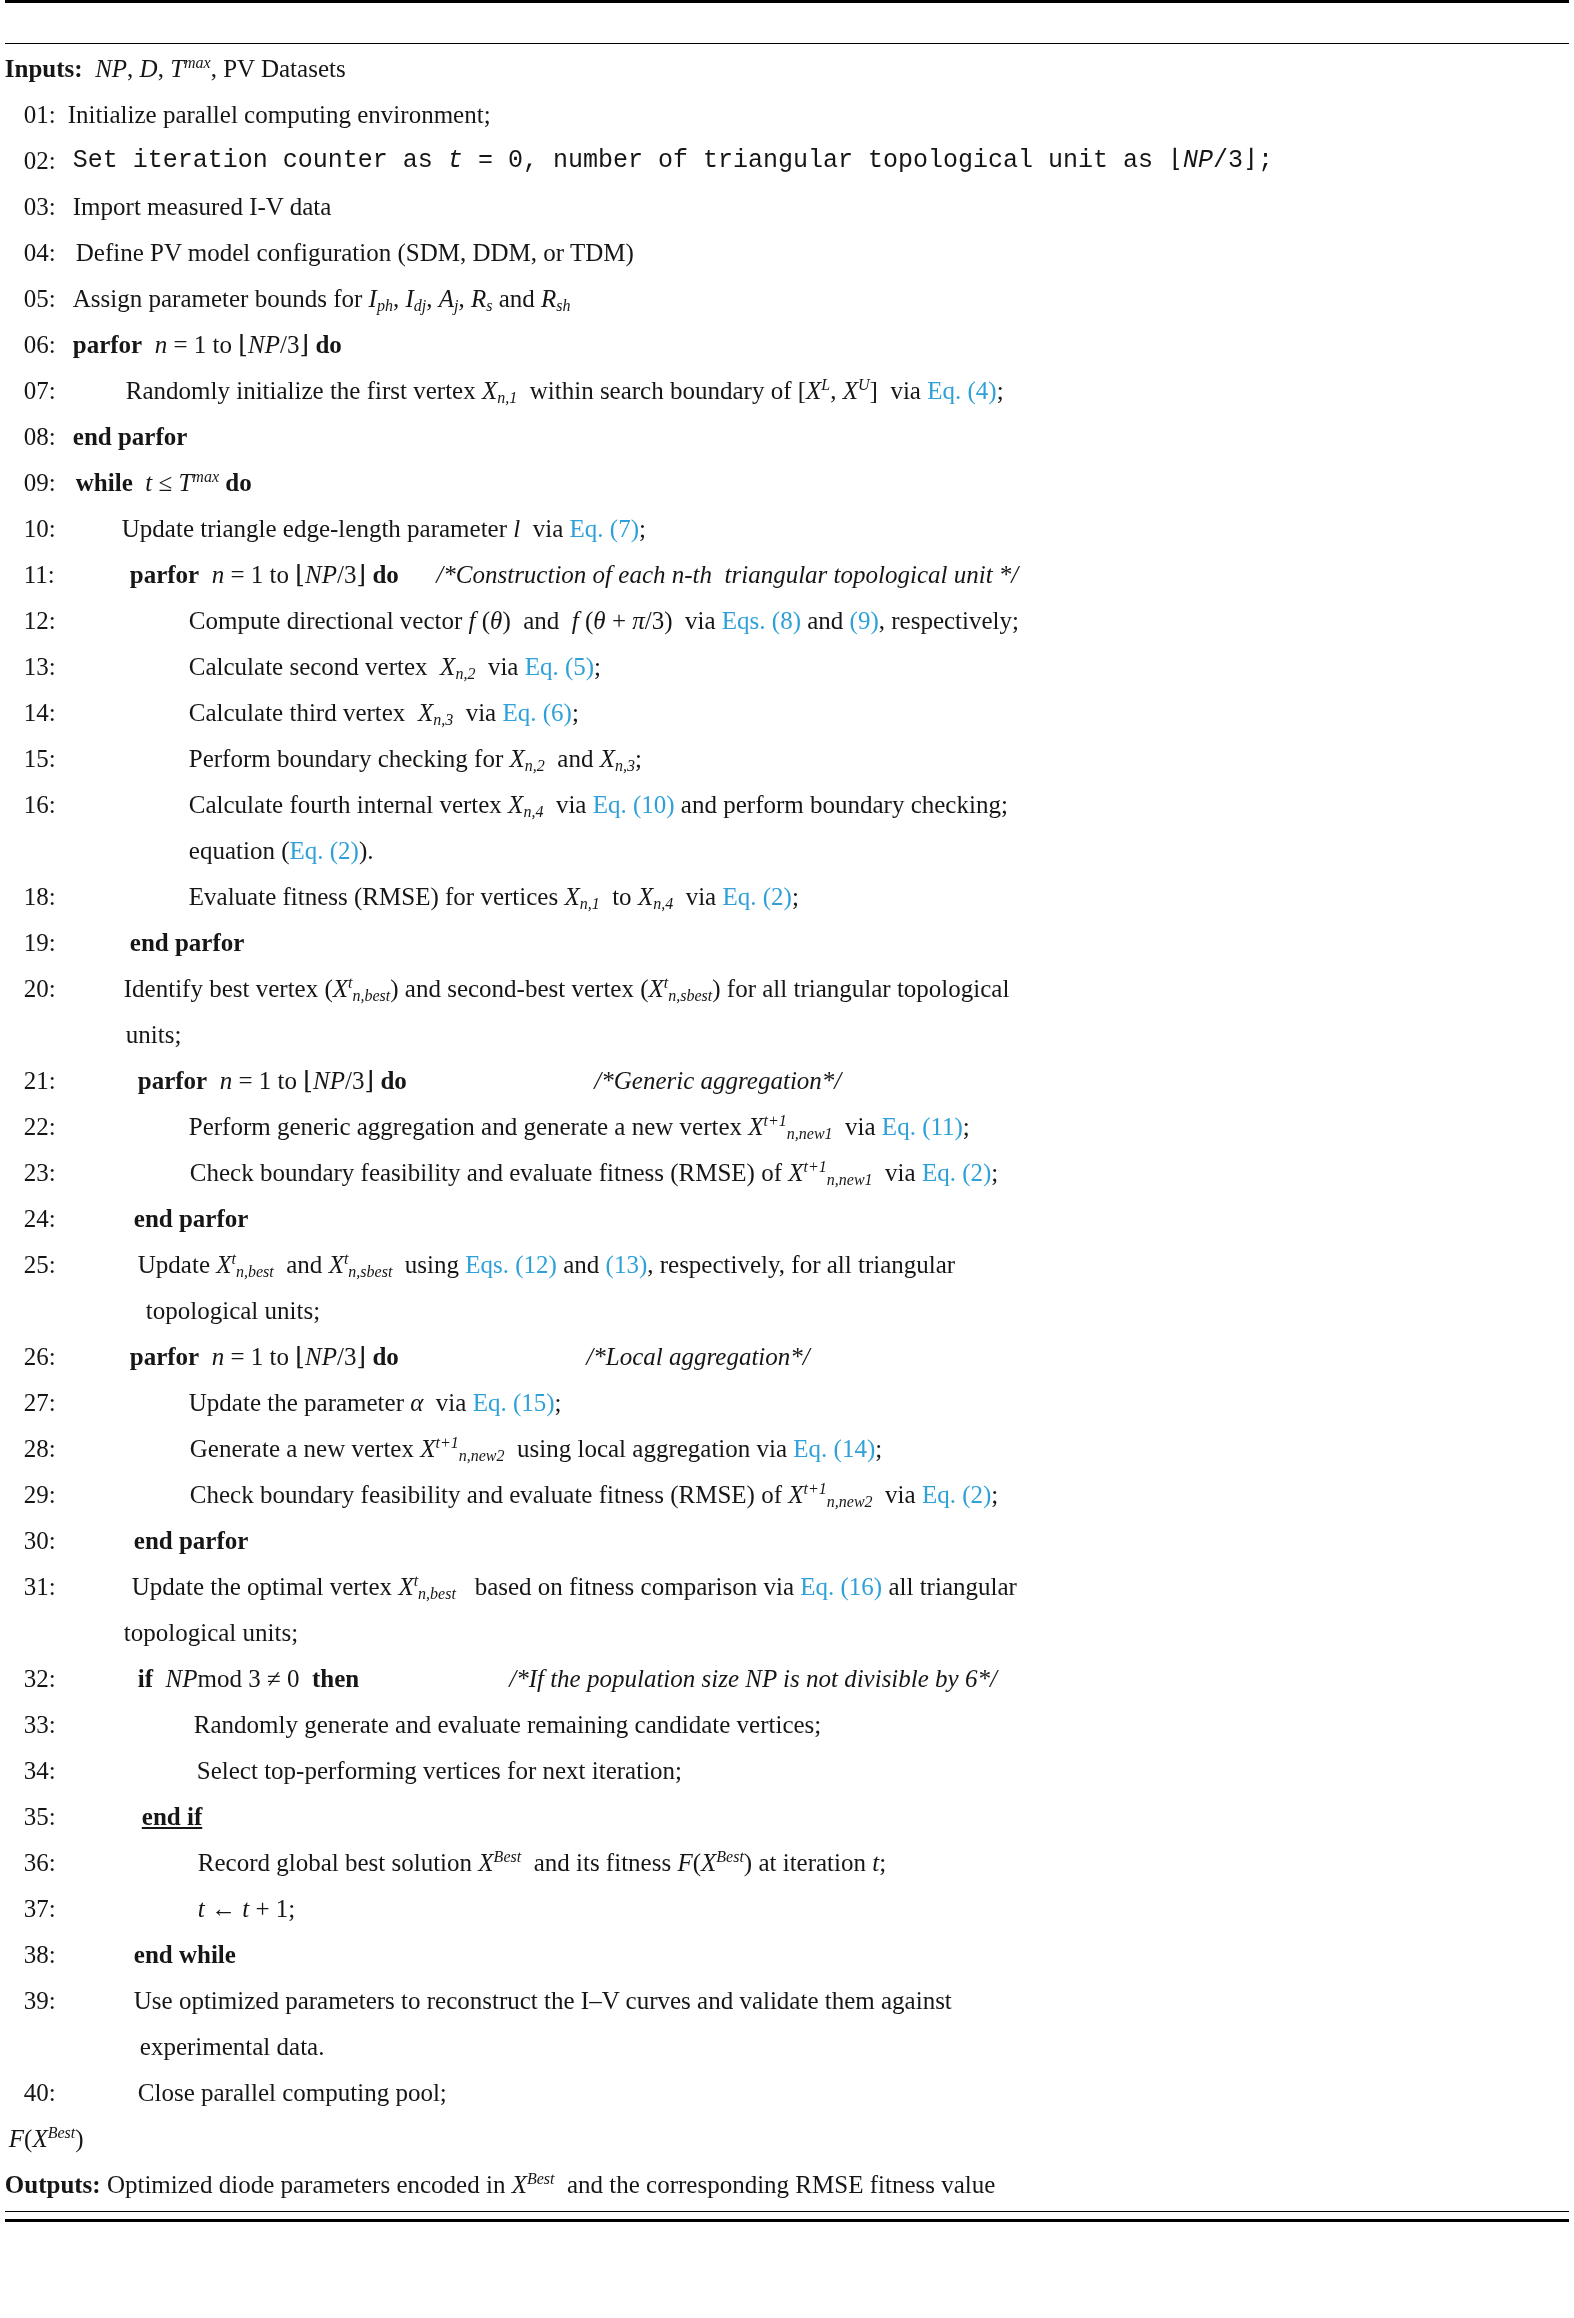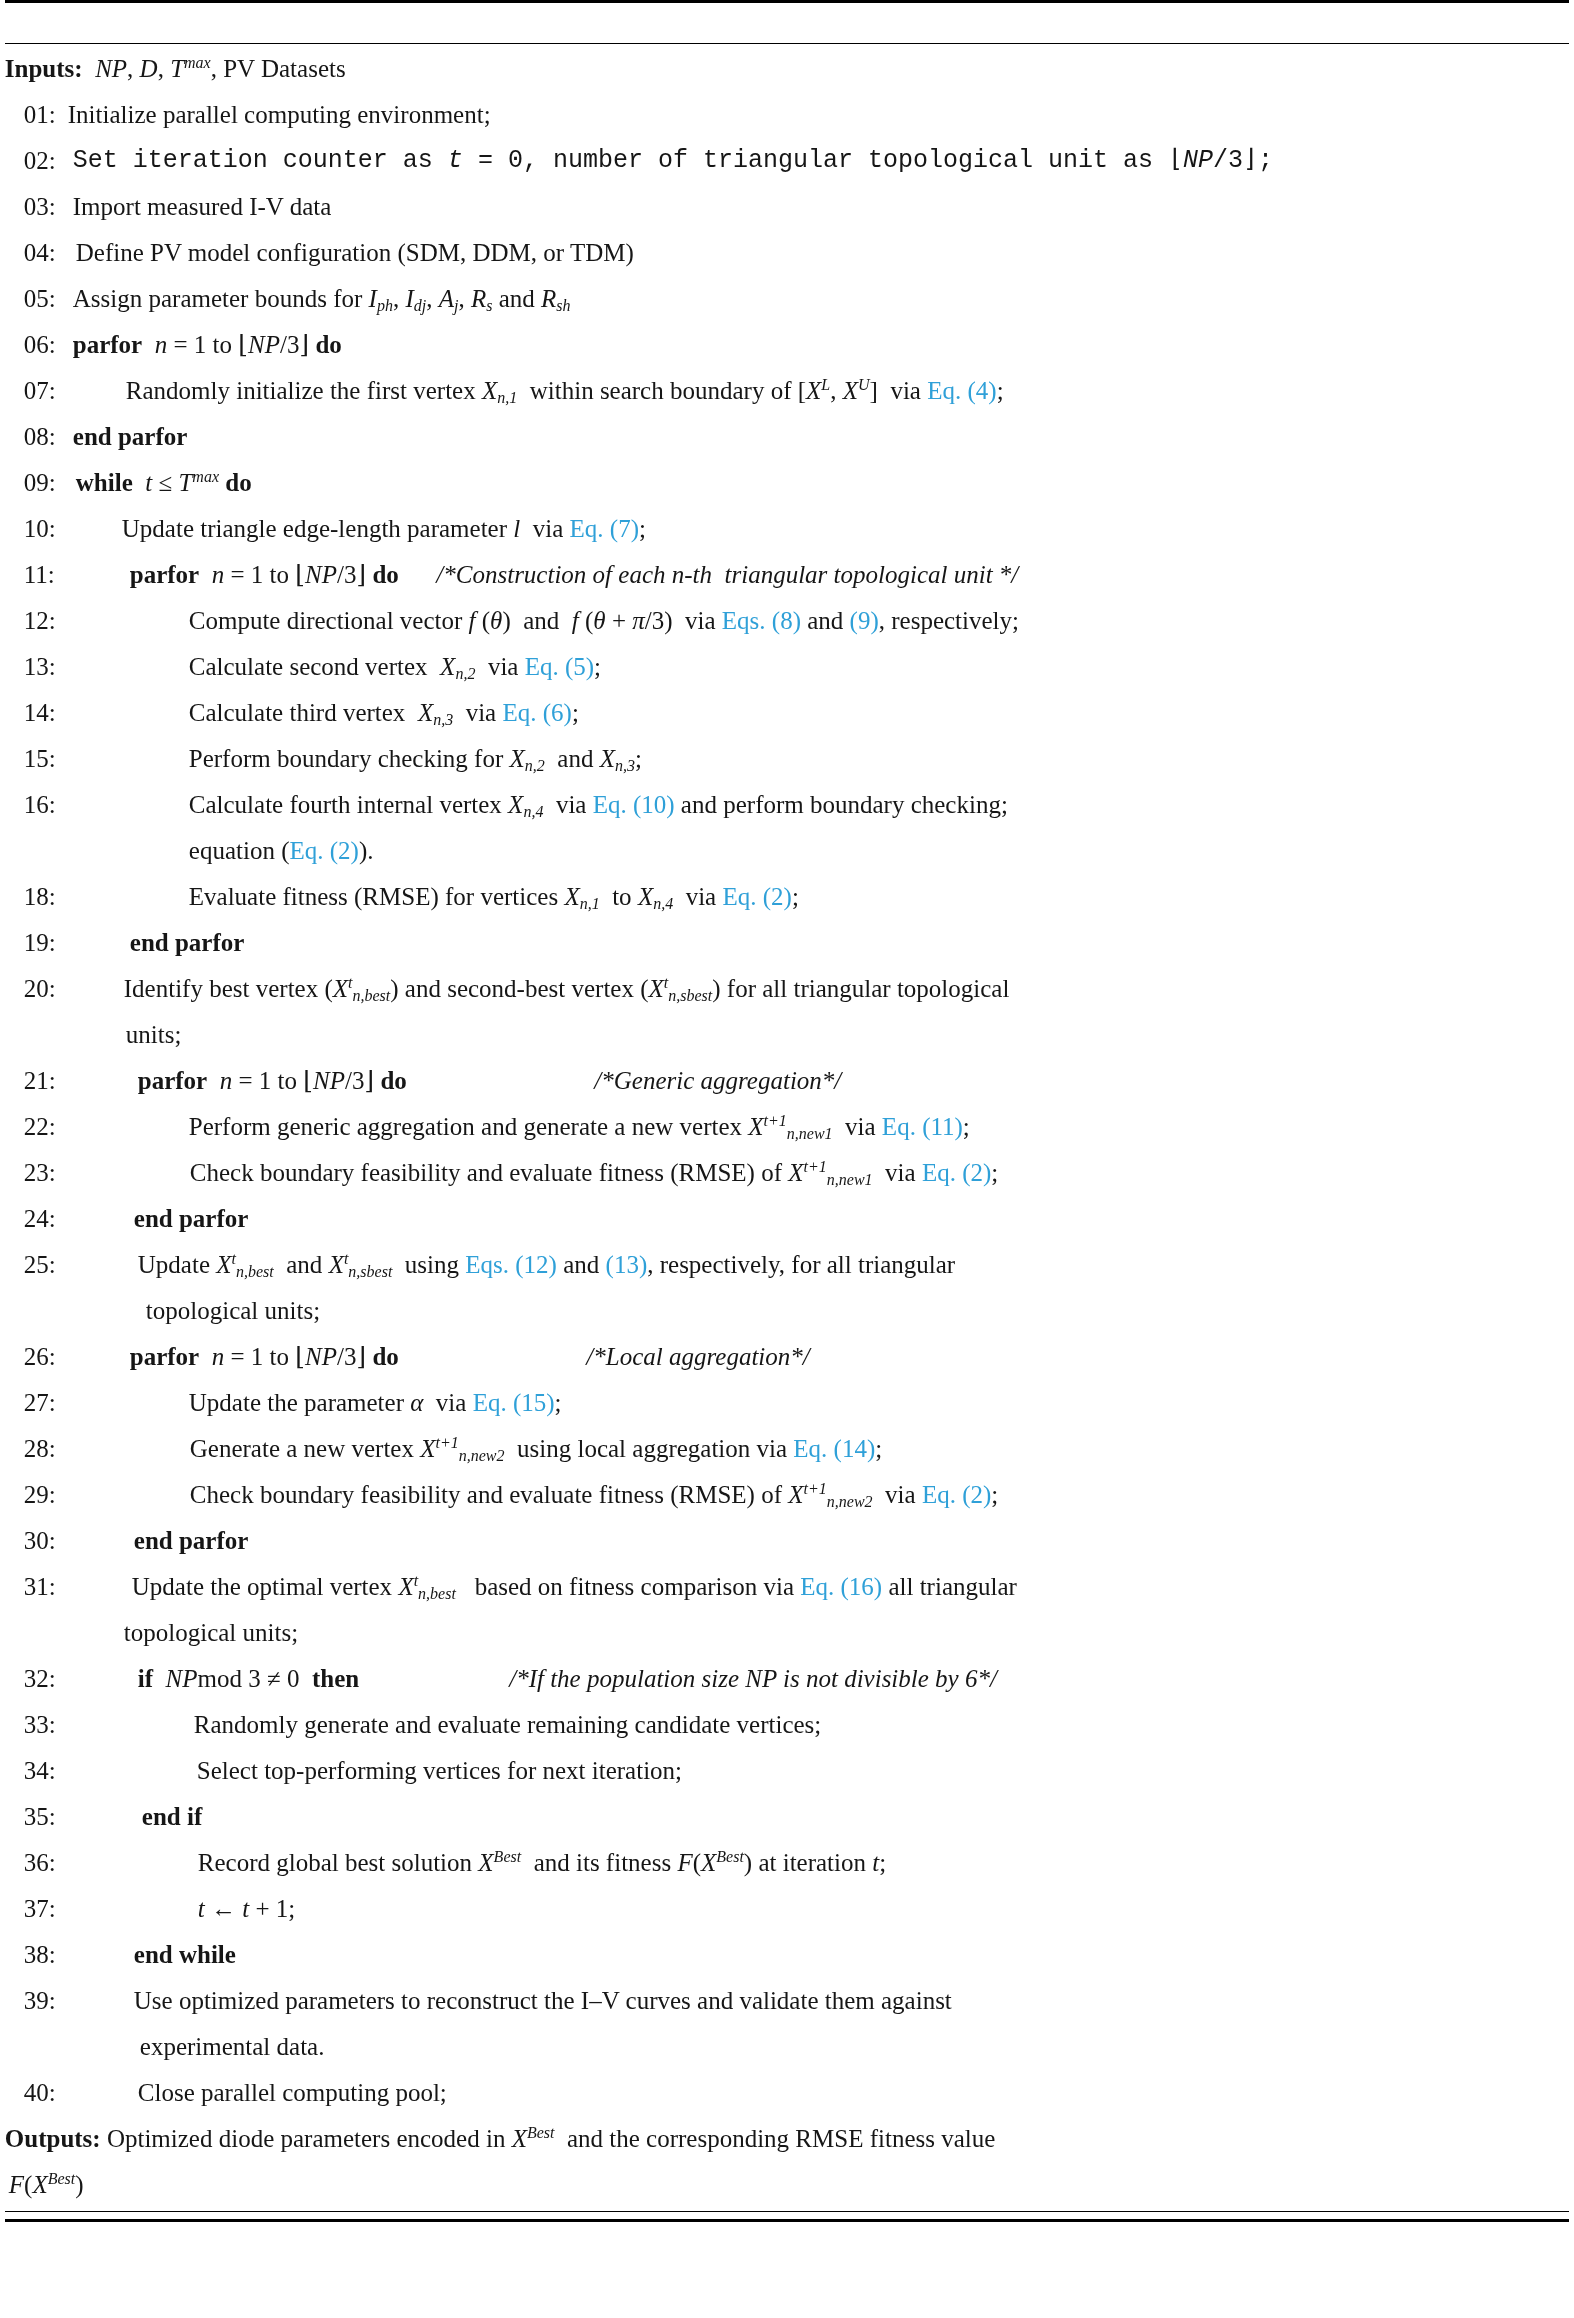--- a/index.html
+++ b/index.html
@@ -83,29 +83,29 @@
       <div class="row"><span class="num">26:</span><span class="content" style="padding-left: 125px;"><span class="b">parfor</span><span class="t">  </span><span class="m">n</span><span class="t"> = 1 to ⌊</span><span class="m">NP</span><span class="t">/3⌋ </span><span class="b">do</span><span class="t">                              </span><span class="i">/*Local aggregation*/</span></span></div>
       <div class="row"><span class="num">27:</span><span class="content" style="padding-left: 184px;"><span class="t">Update the parameter </span><span class="m">α</span><span class="t">  via </span><span class="e">Eq. (15)</span><span class="t">;</span></span></div>
       <div class="row"><span class="num">28:</span><span class="content" style="padding-left: 185px;"><span class="t">Generate a new vertex </span><span class="m">X</span><sup class="m">t+1</sup><sub class="m">n,new2</sub><span class="t">  using local aggregation via </span><span class="e">Eq. (14)</span><span class="t">;</span></span></div>
       <div class="row"><span class="num">29:</span><span class="content" style="padding-left: 185px;"><span class="t">Check boundary feasibility and evaluate fitness (RMSE) of </span><span class="m">X</span><sup class="m">t+1</sup><sub class="m">n,new2</sub><span class="t">  via </span><span class="e">Eq. (2)</span><span class="t">;</span></span></div>
       <div class="row"><span class="num">30:</span><span class="content" style="padding-left: 129px;"><span class="b">end parfor</span></span></div>
       <div class="row"><span class="num">31:</span><span class="content" style="padding-left: 127px;"><span class="t">Update the optimal vertex </span><span class="m">X</span><sup class="m">t</sup><sub class="m">n,best</sub><span class="t">   based on fitness comparison via </span><span class="e">Eq. (16)</span><span class="t"> all triangular</span></span></div>
       <div class="row"><span class="content" style="padding-left: 119px;"><span class="t">topological units;</span></span></div>
       <div class="row"><span class="num">32:</span><span class="content" style="padding-left: 133px;"><span class="b">if</span><span class="t">  </span><span class="m">NP</span><span class="t">mod 3 ≠ 0  </span><span class="b">then</span><span class="t">                        </span><span class="i">/*If the population size NP is not divisible by 6*/</span></span></div>
       <div class="row"><span class="num">33:</span><span class="content" style="padding-left: 189px;"><span class="t">Randomly generate and evaluate remaining candidate vertices;</span></span></div>
       <div class="row"><span class="num">34:</span><span class="content" style="padding-left: 192px;"><span class="t">Select top-performing vertices for next iteration;</span></span></div>
-      <div class="row"><span class="num">35:</span><span class="content" style="padding-left: 137px;"><span class="b">end if</span></span></div>
+      <div class="row"><span class="num">35:</span><span class="content" style="padding-left: 137px; text-decoration: underline;"><span class="b">end if</span></span></div>
       <div class="row"><span class="num">36:</span><span class="content" style="padding-left: 193px;"><span class="t">Record global best solution </span><span class="m">X</span><sup class="m">Best</sup><span class="t">  and its fitness </span><span class="m">F</span><span class="t">(</span><span class="m">X</span><sup class="m">Best</sup><span class="t">) at iteration </span><span class="m">t</span><span class="t">;</span></span></div>
       <div class="row"><span class="num">37:</span><span class="content" style="padding-left: 193px;"><span class="m">t</span><span class="t"> ← </span><span class="m">t</span><span class="t"> + 1;</span></span></div>
       <div class="row"><span class="num">38:</span><span class="content" style="padding-left: 129px;"><span class="b">end while</span></span></div>
       <div class="row"><span class="num">39:</span><span class="content" style="padding-left: 129px;"><span class="t">Use optimized parameters to reconstruct the I–V curves and validate them against</span></span></div>
       <div class="row"><span class="content" style="padding-left: 135px;"><span class="t">experimental data.</span></span></div>
       <div class="row"><span class="num">40:</span><span class="content" style="padding-left: 133px;"><span class="t">Close parallel computing pool;</span></span></div>
+      <div class="row"><span class="content" style="padding-left: 4px;"><span class="m">F</span><span class="t">(</span><span class="m">X</span><sup class="m">Best</sup><span class="t">)</span></span></div>
       <div class="row"><span class="content" style="padding-left: 0px;"><span class="b">Outputs:</span><span class="t"> Optimized diode parameters encoded in </span><span class="m">X</span><sup class="m">Best</sup><span class="t">  and the corresponding RMSE fitness value</span></span></div>
-      <div class="row"><span class="content" style="padding-left: 4px;"><span class="m">F</span><span class="t">(</span><span class="m">X</span><sup class="m">Best</sup><span class="t">)</span></span></div>
     </div>
   <div class="bottom-rules">
     <hr class="rule thin">
     <div class="gap"></div>
     <hr class="rule thick">
   </div>
 </div>
 
 
 </body></html>

